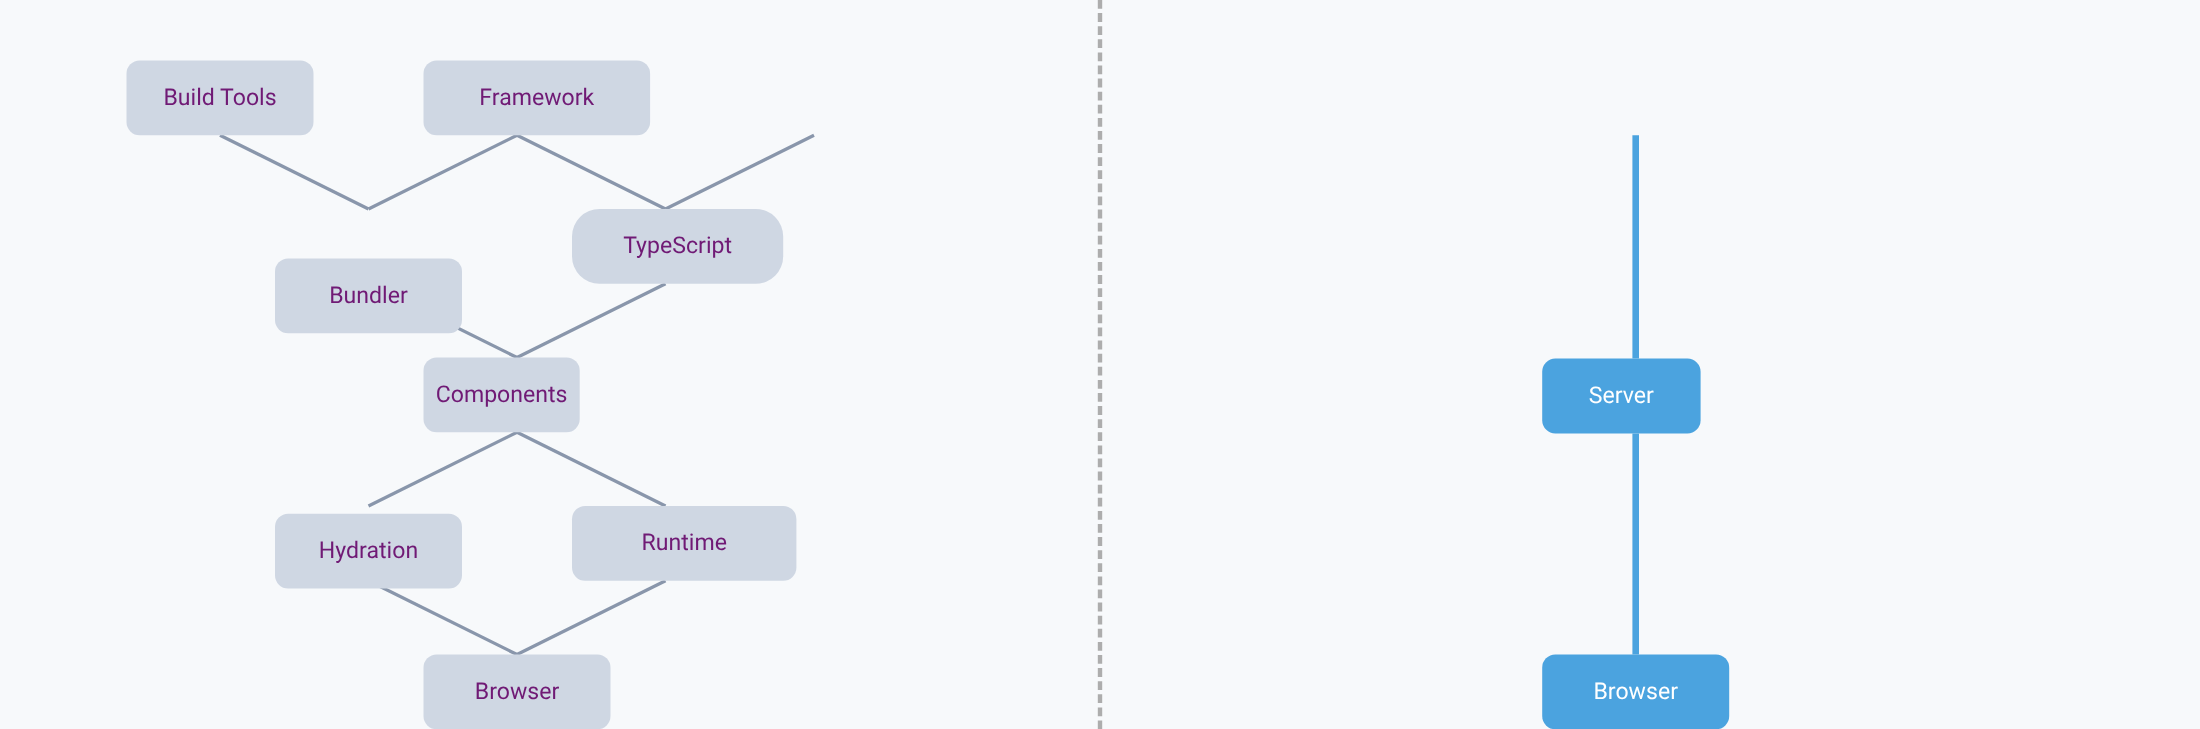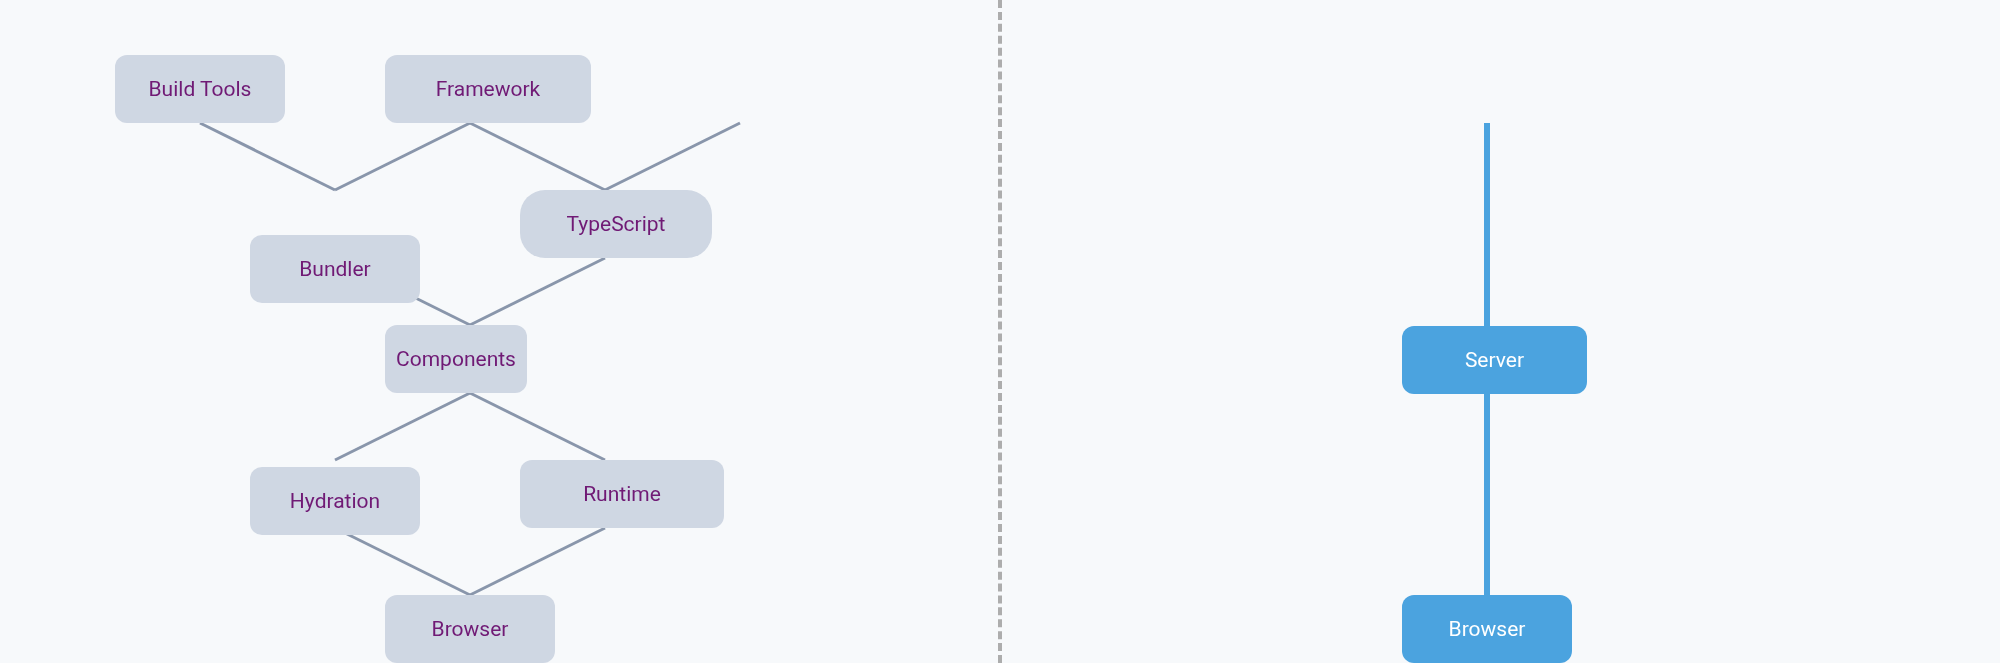--- a/index.html
+++ b/index.html
@@ -109,17 +109,17 @@
   <div class="divider"></div>
 
   <div class="panel">
     <svg class="edges" viewBox="0 0 998 663">
 
       <line class="edge-blue" x1="485" y1="123" x2="485" y2="326"></line>
 
       <line class="edge-blue" x1="485" y1="394" x2="485" y2="595"></line>
     </svg>
 
-    <div class="node node-blue" style="left:400px; top:326px; width:185px;">Server</div>
+    <div class="node node-blue" style="left:400px; top:326px; width:144px;">Server</div>
     <div class="node node-blue" style="left:400px; top:595px; width:170px;">Browser</div>
   </div>
 
 </div>
 
 </body></html>

